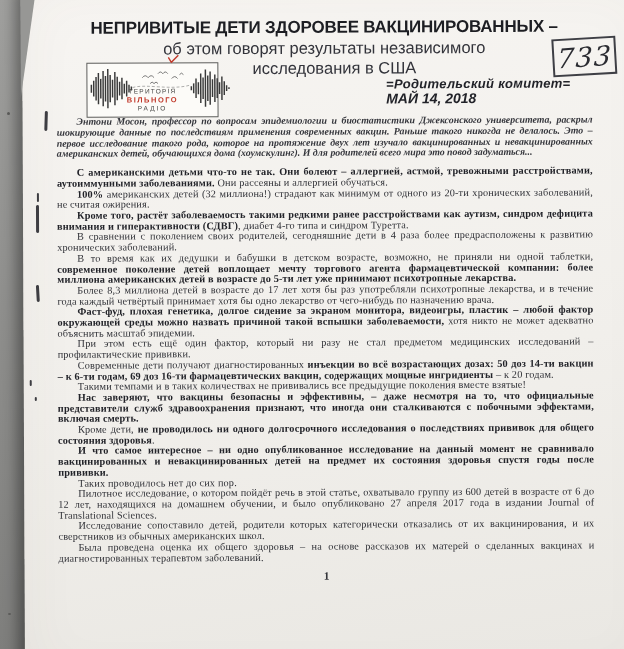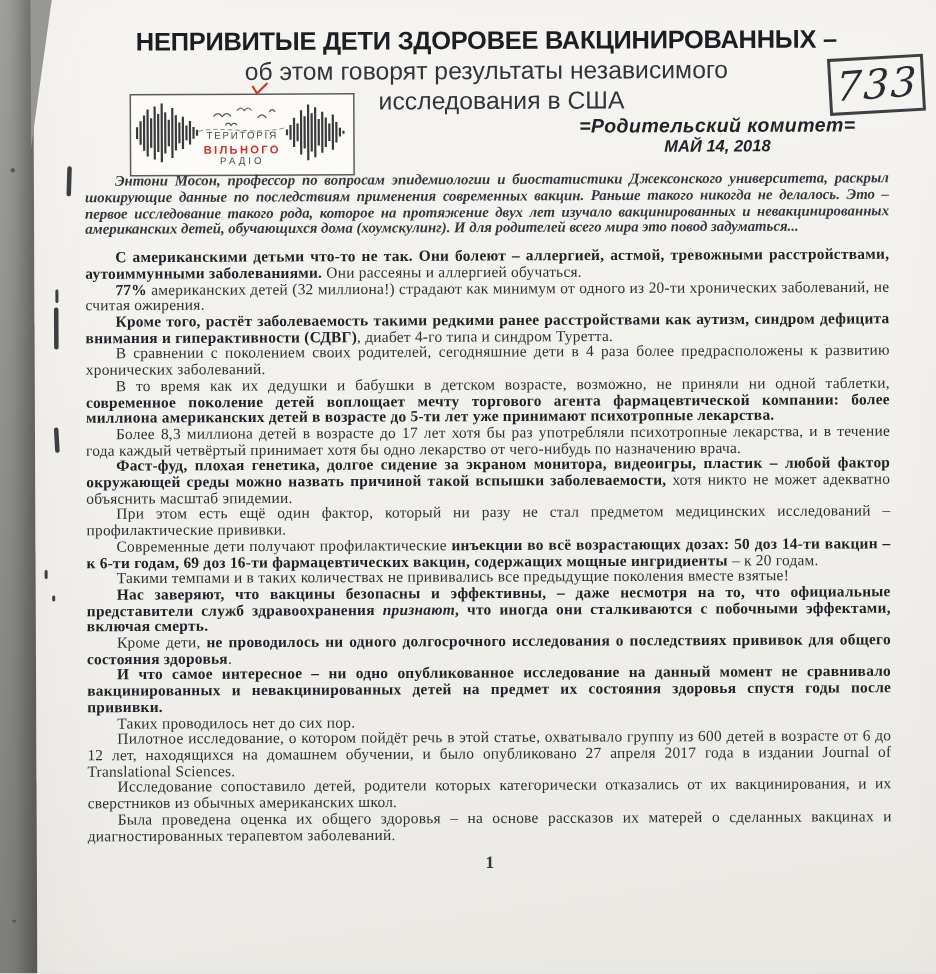--- a/index.html
+++ b/index.html
@@ -14,43 +14,43 @@
   .corner-wedge{position:absolute;left:-2px;top:-2px;width:17px;height:118px;
     background:#979795;clip-path:polygon(100% 0,0 0,0 100%);}
   .content{position:relative;padding:34px 60px 0 34px;}
   .t1{font-family:"Liberation Sans",sans-serif;font-weight:700;font-size:17px;line-height:21px;
     letter-spacing:-0.2px;text-align:center;color:#1d1e23;}
   .t2,.t3{font-family:"Liberation Sans",sans-serif;font-weight:400;font-size:16.5px;line-height:20px;
     text-align:center;color:#33343b;}
   .t3{transform:translateX(10px);}
   .header-spacer{height:38px;}
   .redcheck{position:absolute;left:145px;top:71px;width:12px;height:9px;}
-  .logo{position:absolute;left:64px;top:79px;width:150px;height:55px;
+  .logo{position:absolute;left:64px;top:79px;width:132px;height:55px;
     border:1.5px solid #5c5c5a;background:rgba(253,252,249,0.85);box-sizing:border-box;}
   .logo svg{position:absolute;left:0;top:0;}
   .logo-text{position:absolute;left:0;right:0;top:24px;text-align:center;
     font-family:"Liberation Sans",sans-serif;color:#4a4a48;}
   .logo-l1{font-size:6.5px;letter-spacing:1.2px;line-height:8px;}
   .logo-l2{font-size:7.5px;font-weight:700;letter-spacing:1.5px;line-height:9px;color:#c0392b;}
   .logo-l3{font-size:6.5px;letter-spacing:2px;line-height:8px;}
   .stamp{position:absolute;left:530px;top:56px;width:64px;height:38px;
     border:2px solid #3e3f45;transform:rotate(-3deg);box-sizing:border-box;
     display:flex;align-items:center;justify-content:center;}
   .stamp-num{font-family:"DejaVu Serif",serif;font-style:italic;font-size:27px;color:#2b2c32;
     transform:skewX(-6deg) rotate(-1deg);letter-spacing:1px;}
-  .attribution{position:absolute;right:82px;top:95px;text-align:center;
+  .attribution{position:absolute;right:82px;top:95px;text-align:left;
     font-family:"Liberation Sans",sans-serif;font-style:italic;font-weight:700;color:#222329;}
   .attr1{font-size:13px;letter-spacing:0.3px;line-height:14px;}
-  .attr2{font-size:11px;line-height:12px;margin-top:1px;}
+  .attr2{font-size:14px;line-height:12px;margin-top:1px;}
   .intro{font-size:9.9px;line-height:10.8px;font-weight:700;font-style:italic;
     text-align:justify;text-indent:20px;color:#36373d;margin:0 0 8px 0;}
   .para{font-size:10.3px;line-height:10.7px;text-align:justify;text-indent:20px;
     letter-spacing:0.15px;color:#2f3036;margin:0;}
   .para .b{font-weight:700;color:#222329;}
-  .para .i{font-style:italic;}
+  .para .i{}
   .pagenum{font-size:11.5px;font-weight:700;text-align:center;color:#34353a;margin-top:7px;}
   .penmark{position:absolute;background:#3d3d42;border-radius:2px;}
 </style>
 </head>
 <body>
 
 <div class="photo">
   <div class="speck" style="left:7px;top:112px;width:3px;height:3px;"></div>
   <div class="speck" style="left:8px;top:613px;width:3px;height:2px;"></div>
 
@@ -96,28 +96,28 @@
     <div class="content">
       <div class="t1">НЕПРИВИТЫЕ ДЕТИ ЗДОРОВЕЕ ВАКЦИНИРОВАННЫХ –</div>
       <div class="t2">об этом говорят результаты независимого</div>
       <div class="t3">исследования в США</div>
       <div class="header-spacer"></div>
 
       <p class="intro">Энтони Мосон, профессор по вопросам эпидемиологии и биостатистики Джексонского университета, раскрыл шокирующие данные по последствиям применения современных вакцин. Раньше такого никогда не делалось. Это – первое исследование такого рода, которое на протяжение двух лет изучало вакцинированных и невакцинированных американских детей, обучающихся дома (хоумскулинг). И для родителей всего мира это повод задуматься...</p>
 
       <div>
           <p class="para"><span class="b">С американскими детьми что-то не так. Они болеют – аллергией, астмой, тревожными расстройствами, аутоиммунными заболеваниями.</span><span> Они рассеяны и аллергией обучаться.</span></p>
-          <p class="para"><span class="b">77%</span><span> американских детей (32 миллиона!) страдают как минимум от одного из 20-ти хронических заболеваний, не считая ожирения.</span></p>
+          <p class="para"><span class="b">100%</span><span> американских детей (32 миллиона!) страдают как минимум от одного из 20-ти хронических заболеваний, не считая ожирения.</span></p>
           <p class="para"><span class="b">Кроме того, растёт заболеваемость такими редкими ранее расстройствами как аутизм, синдром дефицита внимания и гиперактивности (СДВГ)</span><span>, диабет 4-го типа и синдром Туретта.</span></p>
           <p class="para"><span>В сравнении с поколением своих родителей, сегодняшние дети в 4 раза более предрасположены к развитию хронических заболеваний.</span></p>
           <p class="para"><span>В то время как их дедушки и бабушки в детском возрасте, возможно, не приняли ни одной таблетки, </span><span class="b">современное поколение детей воплощает мечту торгового агента фармацевтической компании: более миллиона американских детей в возрасте до 5-ти лет уже принимают психотропные лекарства.</span></p>
           <p class="para"><span>Более 8,3 миллиона детей в возрасте до 17 лет хотя бы раз употребляли психотропные лекарства, и в течение года каждый четвёртый принимает хотя бы одно лекарство от чего-нибудь по назначению врача.</span></p>
           <p class="para"><span class="b">Фаст-фуд, плохая генетика, долгое сидение за экраном монитора, видеоигры, пластик – любой фактор окружающей среды можно назвать причиной такой вспышки заболеваемости,</span><span> хотя никто не может адекватно объяснить масштаб эпидемии.</span></p>
           <p class="para"><span>При этом есть ещё один фактор, который ни разу не стал предметом медицинских исследований – профилактические прививки.</span></p>
-          <p class="para"><span>Современные дети получают профилактические </span><span class="b">инъекции во всё возрастающих дозах: 50 доз 14-ти вакцин – к 6-ти годам, 69 доз 16-ти фармацевтических вакцин, содержащих мощные ингридиенты</span><span> – к 20 годам.</span></p>
+          <p class="para"><span>Современные дети получают диагностированных </span><span class="b">инъекции во всё возрастающих дозах: 50 доз 14-ти вакцин – к 6-ти годам, 69 доз 16-ти фармацевтических вакцин, содержащих мощные ингридиенты</span><span> – к 20 годам.</span></p>
           <p class="para"><span>Такими темпами и в таких количествах не прививались все предыдущие поколения вместе взятые!</span></p>
           <p class="para"><span class="b">Нас заверяют, что вакцины безопасны и эффективны, – даже несмотря на то, что официальные представители служб здравоохранения </span><span class="b i">признают</span><span class="b">, что иногда они сталкиваются с побочными эффектами, включая смерть.</span></p>
           <p class="para"><span>Кроме дети, </span><span class="b">не проводилось ни одного долгосрочного исследования о последствиях прививок для общего состояния здоровья</span><span>.</span></p>
           <p class="para"><span class="b">И что самое интересное – ни одно опубликованное исследование на данный момент не сравнивало вакцинированных и невакцинированных детей на предмет их состояния здоровья спустя годы после прививки.</span></p>
           <p class="para"><span>Таких проводилось нет до сих пор.</span></p>
           <p class="para"><span>Пилотное исследование, о котором пойдёт речь в этой статье, охватывало группу из 600 детей в возрасте от 6 до 12 лет, находящихся на домашнем обучении, и было опубликовано 27 апреля 2017 года в издании Journal of Translational Sciences.</span></p>
           <p class="para"><span>Исследование сопоставило детей, родители которых категорически отказались от их вакцинирования, и их сверстников из обычных американских школ.</span></p>
           <p class="para"><span>Была проведена оценка их общего здоровья – на основе рассказов их матерей о сделанных вакцинах и диагностированных терапевтом заболеваний.</span></p>
         </div>
 

